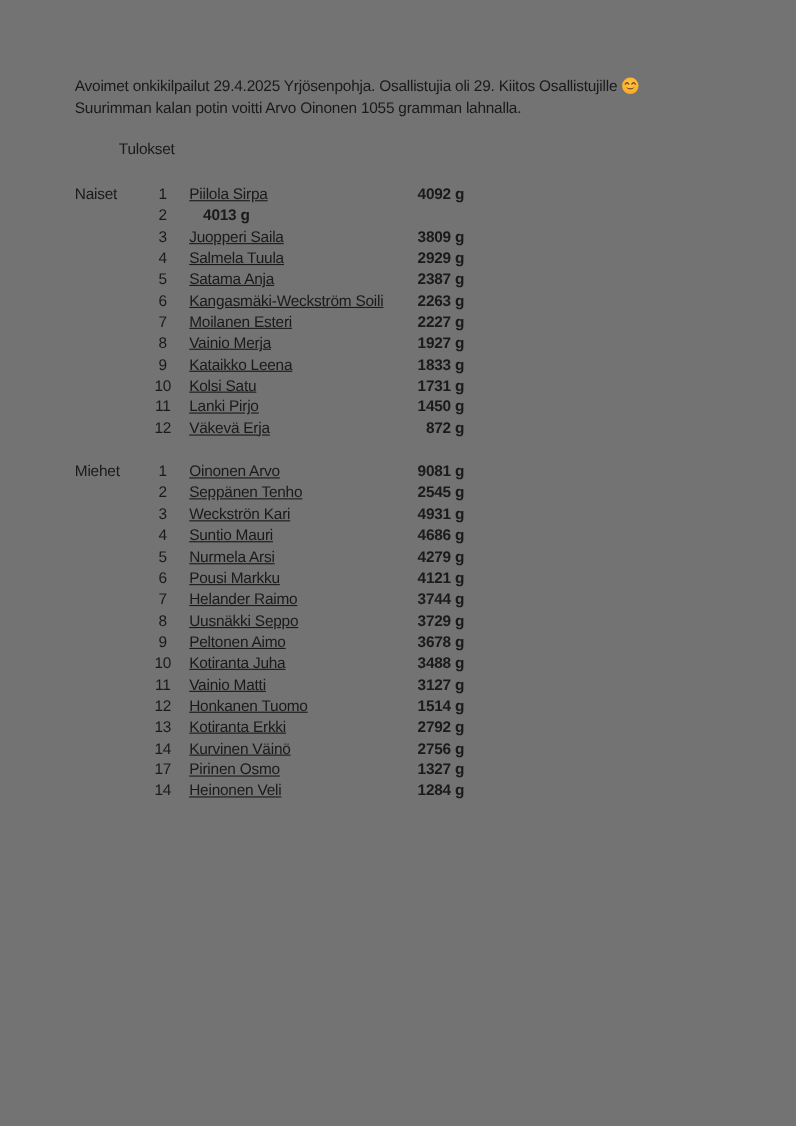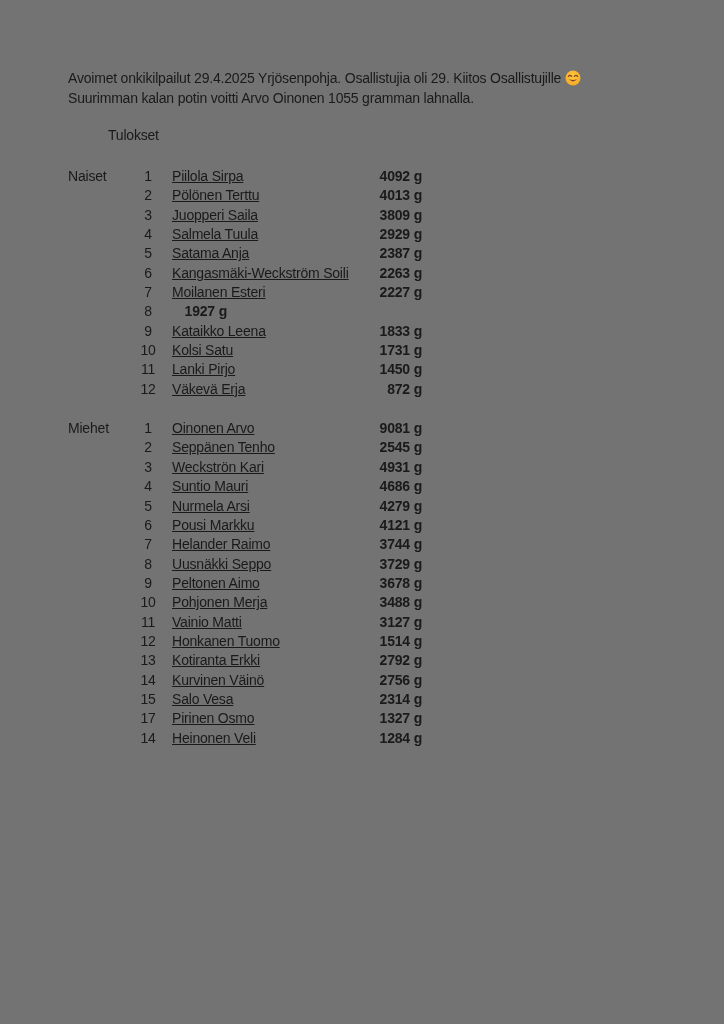--- a/index.html
+++ b/index.html
@@ -84,21 +84,20 @@
     <div>
         <div class="result-row">
           <div class="c-label">Naiset</div>
           <div class="c-rank">1</div>
           <div class="c-name">Piilola Sirpa</div>
           <div class="c-weight">4092 g</div>
         </div>
         <div class="result-row">
           <div class="c-label"></div>
           <div class="c-rank">2</div>
-          <div class="c-name">Pölönen Terttu</div>
           <div class="c-weight">4013 g</div>
         </div>
         <div class="result-row">
           <div class="c-label"></div>
           <div class="c-rank">3</div>
           <div class="c-name">Juopperi Saila</div>
           <div class="c-weight">3809 g</div>
         </div>
         <div class="result-row">
           <div class="c-label"></div>
@@ -120,20 +119,21 @@
         </div>
         <div class="result-row">
           <div class="c-label"></div>
           <div class="c-rank">7</div>
           <div class="c-name">Moilanen Esteri</div>
           <div class="c-weight">2227 g</div>
         </div>
         <div class="result-row">
           <div class="c-label"></div>
           <div class="c-rank">8</div>
+          <div class="c-name">Vainio Merja</div>
           <div class="c-weight">1927 g</div>
         </div>
         <div class="result-row">
           <div class="c-label"></div>
           <div class="c-rank">9</div>
           <div class="c-name">Kataikko Leena</div>
           <div class="c-weight">1833 g</div>
         </div>
         <div class="result-row">
           <div class="c-label"></div>
@@ -206,21 +206,21 @@
         </div>
         <div class="result-row">
           <div class="c-label"></div>
           <div class="c-rank">9</div>
           <div class="c-name">Peltonen Aimo</div>
           <div class="c-weight">3678 g</div>
         </div>
         <div class="result-row">
           <div class="c-label"></div>
           <div class="c-rank">10</div>
-          <div class="c-name">Pohjonen Merja</div>
+          <div class="c-name">Kotiranta Juha</div>
           <div class="c-weight">3488 g</div>
         </div>
         <div class="result-row">
           <div class="c-label"></div>
           <div class="c-rank">11</div>
           <div class="c-name">Vainio Matti</div>
           <div class="c-weight">3127 g</div>
         </div>
         <div class="result-row">
           <div class="c-label"></div>
@@ -235,26 +235,20 @@
           <div class="c-weight">2792 g</div>
         </div>
         <div class="result-row">
           <div class="c-label"></div>
           <div class="c-rank">14</div>
           <div class="c-name">Kurvinen Väinö</div>
           <div class="c-weight">2756 g</div>
         </div>
         <div class="result-row">
           <div class="c-label"></div>
-          <div class="c-rank">15</div>
-          <div class="c-name">Salo Vesa</div>
-          <div class="c-weight">2314 g</div>
-        </div>
-        <div class="result-row">
-          <div class="c-label"></div>
           <div class="c-rank">17</div>
           <div class="c-name">Pirinen Osmo</div>
           <div class="c-weight">1327 g</div>
         </div>
         <div class="result-row">
           <div class="c-label"></div>
           <div class="c-rank">14</div>
           <div class="c-name">Heinonen Veli</div>
           <div class="c-weight">1284 g</div>
         </div>

